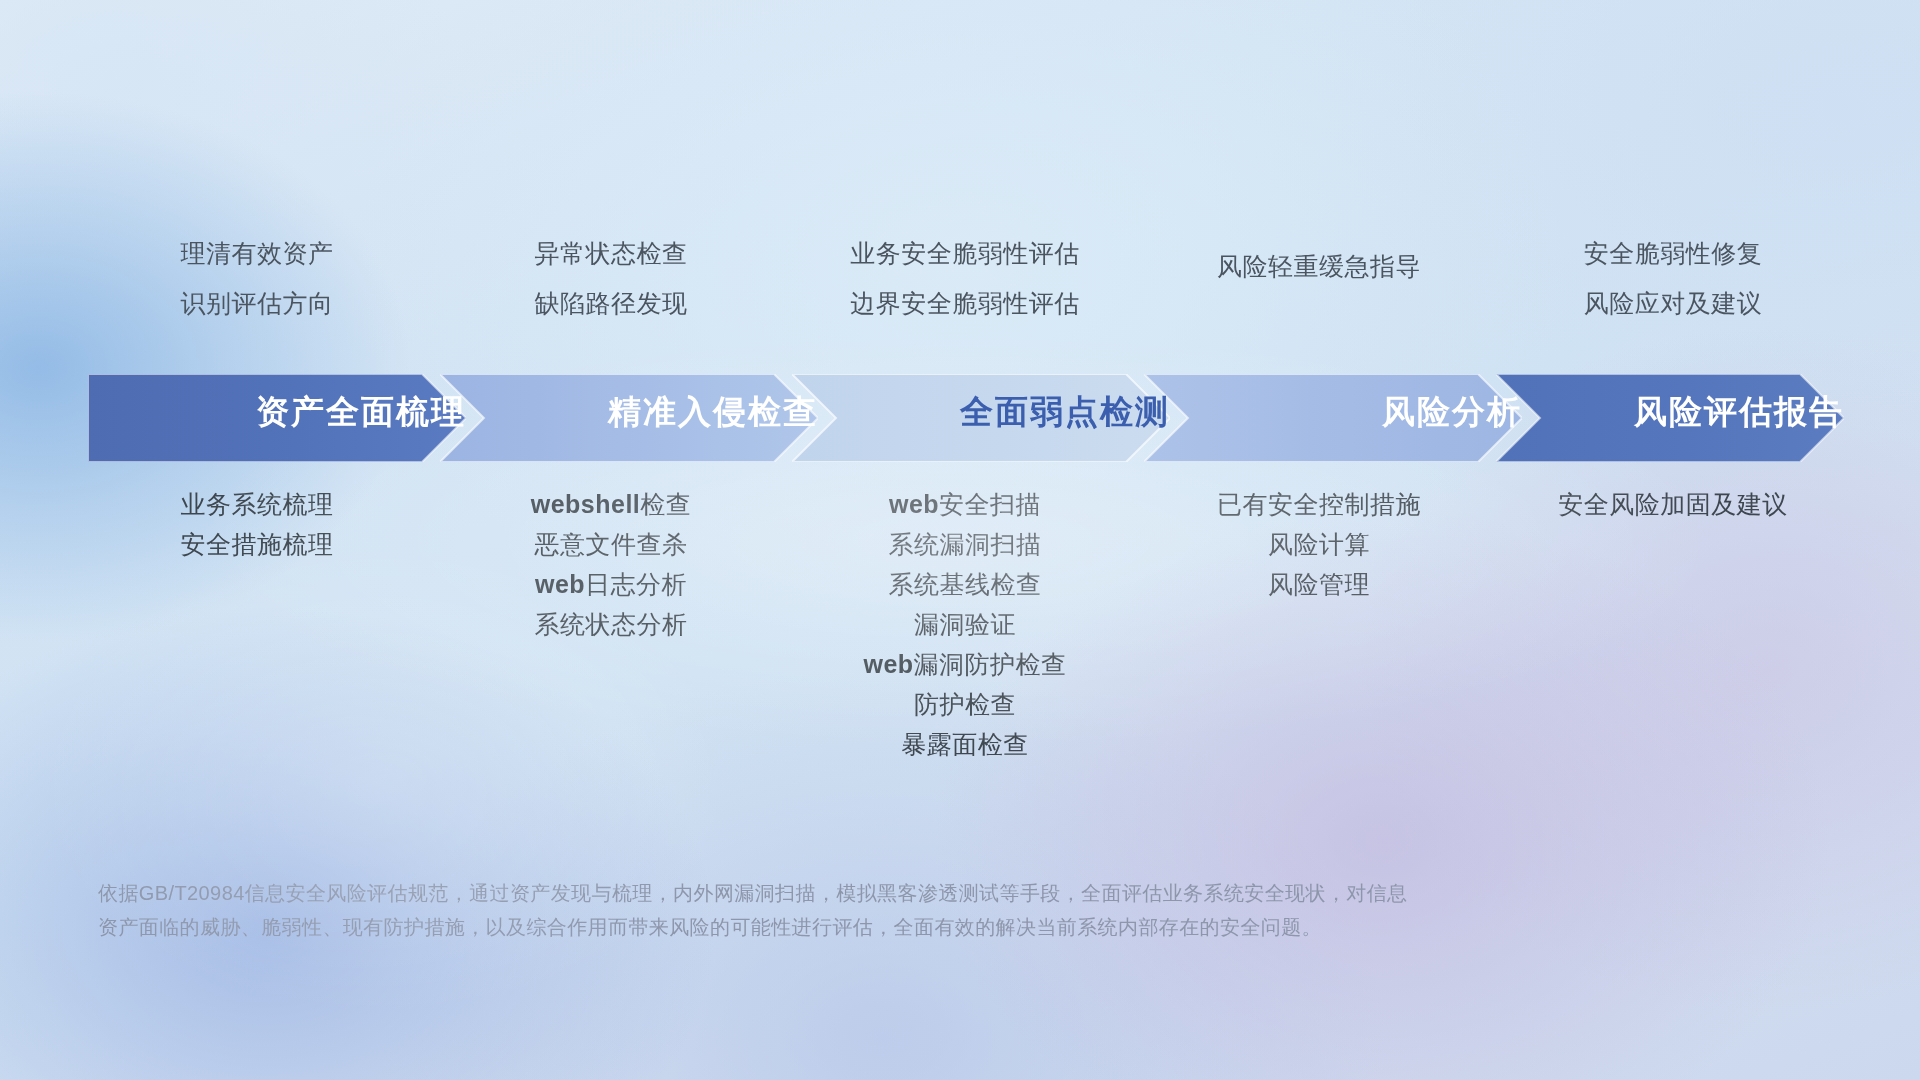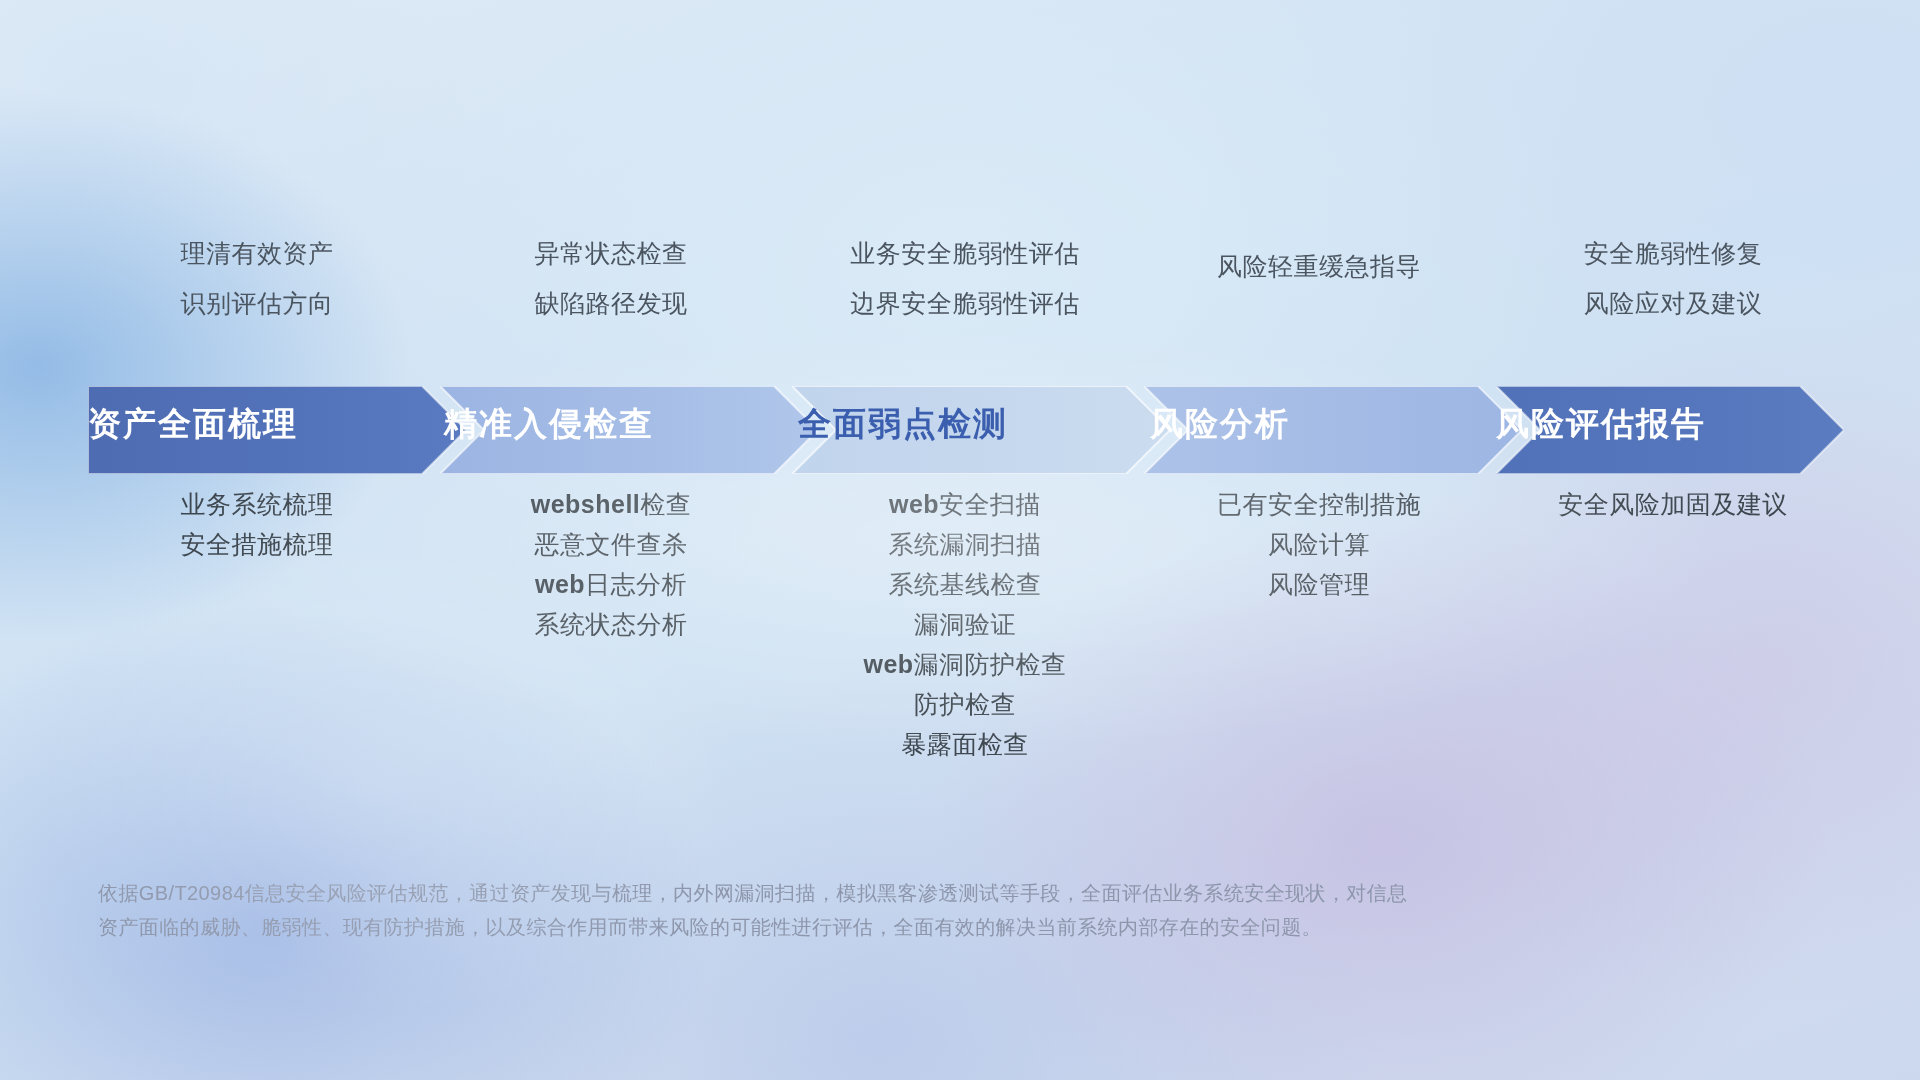--- a/index.html
+++ b/index.html
@@ -66,25 +66,25 @@
   
   #band {
     position: absolute;
     left: 88px;
     top: 370px;
     width: 1756px;
     height: 88px;
   }
   .chev {
     position: absolute;
-    top: 16px;
+    top: 4px;
     height: 76px;
     display: flex;
     align-items: center;
-    justify-content: flex-start;
+    justify-content: flex-end;
   }
   .chev .lbl {
     position: relative;
     z-index: 3;
     font-size: 33px;
     font-weight: bold;
     letter-spacing: 2px;
     white-space: nowrap;
   }
   .chev .shape {

